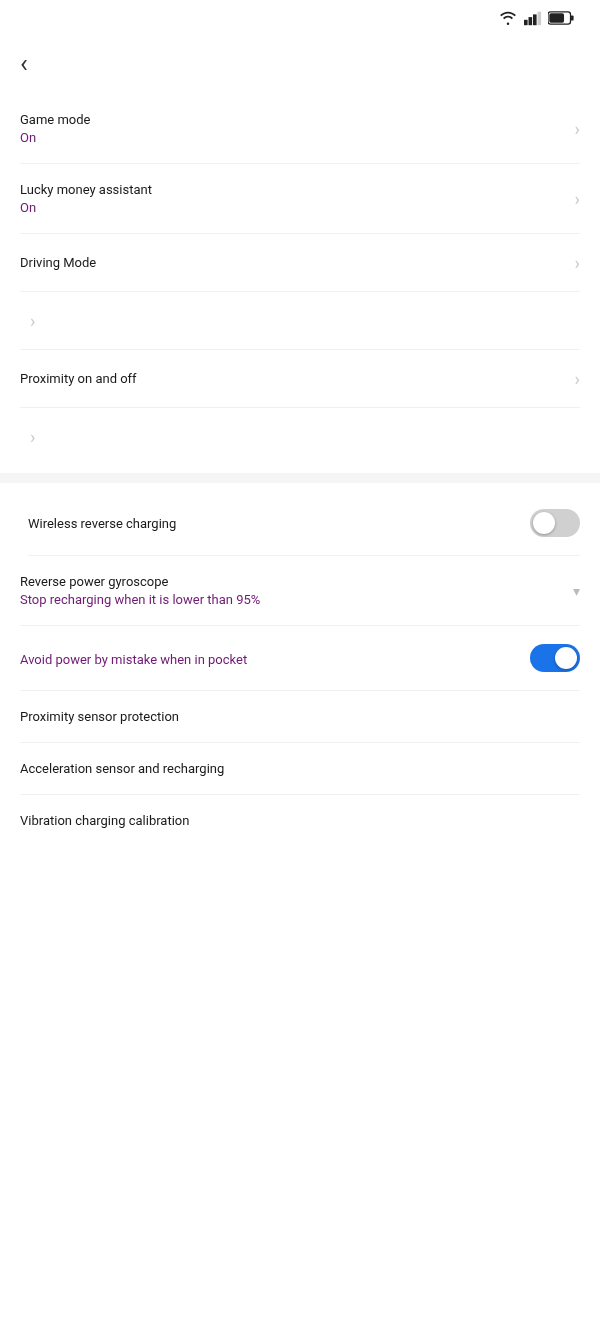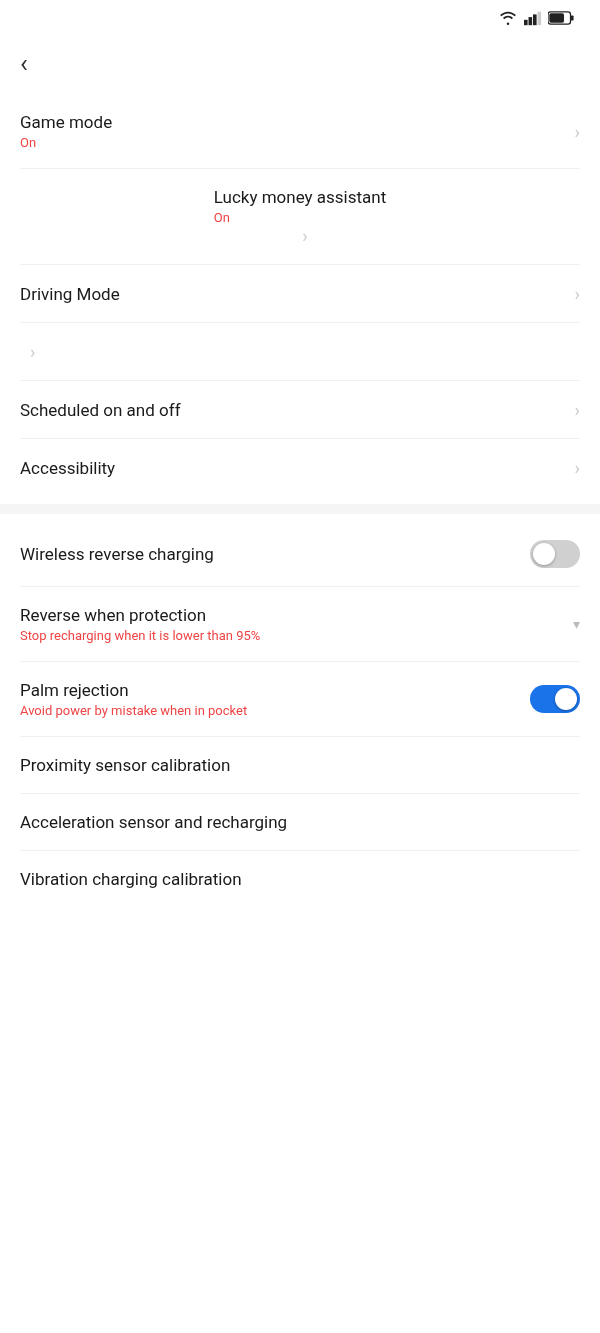--- a/index.html
+++ b/index.html
@@ -62,27 +62,27 @@
       justify-content: space-between;
       padding: 18px 0;
       border-bottom: none;
       cursor: pointer;
     }
 
     .item-content {
       flex: 1;
     }
     .item-title {
-      font-size: 17px;
+      font-size: 13px;
       color: #1a1a1a;
       font-weight: 400;
     }
     .item-subtitle {
       font-size: 13px;
-      color: #ef4444;
+      color: #701a75;
       margin-top: 3px;
     }
 
     .chevron {
       color: #ccc;
       font-size: 18px;
       margin-left: 10px;
     }
     .dropdown-arrow {
       color: #bbb;
@@ -170,80 +170,76 @@
 </div>
 
 <div class="settings-list" id="menu-list">
     <div class="settings-item" style="border-bottom: 1px solid rgb(240, 240, 240);">
       <div class="item-content">
         <div class="item-title">Game mode</div>
         <div class="item-subtitle">On</div>
       </div>
       <span class="chevron">›</span>
     </div>
-    <div class="settings-item" style="border-bottom: 1px solid rgb(240, 240, 240); flex-direction: column;">
+    <div class="settings-item" style="border-bottom: 1px solid rgb(240, 240, 240);">
       <div class="item-content">
         <div class="item-title">Lucky money assistant</div>
         <div class="item-subtitle">On</div>
       </div>
       <span class="chevron">›</span>
     </div>
     <div class="settings-item" style="border-bottom: 1px solid rgb(240, 240, 240); align-items: center;">
       <div class="item-content">
         <div class="item-title">Driving Mode</div>
       </div>
       <span class="chevron">›</span>
     </div>
     <div class="settings-item" style="border-bottom: 1px solid rgb(240, 240, 240);">
       <span class="chevron">›</span>
     </div>
     <div class="settings-item" style="border-bottom: 1px solid rgb(240, 240, 240);">
       <div class="item-content">
-        <div class="item-title">Scheduled on and off</div>
+        <div class="item-title">Proximity on and off</div>
       </div>
       <span class="chevron">›</span>
     </div>
     <div class="settings-item" style="border-bottom: none;">
-      <div class="item-content">
-        <div class="item-title">Accessibility</div>
-      </div>
       <span class="chevron">›</span>
     </div>
   </div>
 
 <div class="divider"></div>
 
 <div class="settings-list" id="hardware-list">
-    <div class="settings-item" style="border-bottom: 1px solid rgb(240, 240, 240);">
+    <div class="settings-item" style="border-bottom: 1px solid rgb(240, 240, 240); margin-left: 8px;">
       <div class="item-content">
         <div class="item-title">Wireless reverse charging</div>
       </div>
       <div class="toggle off">
         <div class="toggle-knob"></div>
       </div>
     </div>
     <div class="settings-item" style="border-bottom: 1px solid rgb(240, 240, 240);">
       <div class="item-content">
-        <div class="item-title">Reverse when protection</div>
+        <div class="item-title">Reverse power gyroscope</div>
         <div class="item-subtitle">Stop recharging when it is lower than 95%</div>
       </div>
       <span class="dropdown-arrow">▾</span>
     </div>
     <div class="settings-item" style="border-bottom: 1px solid rgb(240, 240, 240);">
       <div class="item-content">
-        <div class="item-title">Palm rejection</div>
         <div class="item-subtitle">Avoid power by mistake when in pocket</div>
       </div>
       <div class="toggle on">
         <div class="toggle-knob"></div>
       </div>
     </div>
     <div class="settings-item" style="border-bottom: 1px solid rgb(240, 240, 240);">
       <div class="item-content">
-        <div class="item-title">Proximity sensor calibration</div>
+        <div class="item-title">Proximity sensor protection</div>
       </div>
     </div>
     <div class="settings-item" style="border-bottom: 1px solid rgb(240, 240, 240);">
       <div class="item-content">
         <div class="item-title">Acceleration sensor and recharging</div>
       </div>
     </div>
     <div class="settings-item" style="border-bottom: none;">
       <div class="item-content">
         <div class="item-title">Vibration charging calibration</div>

